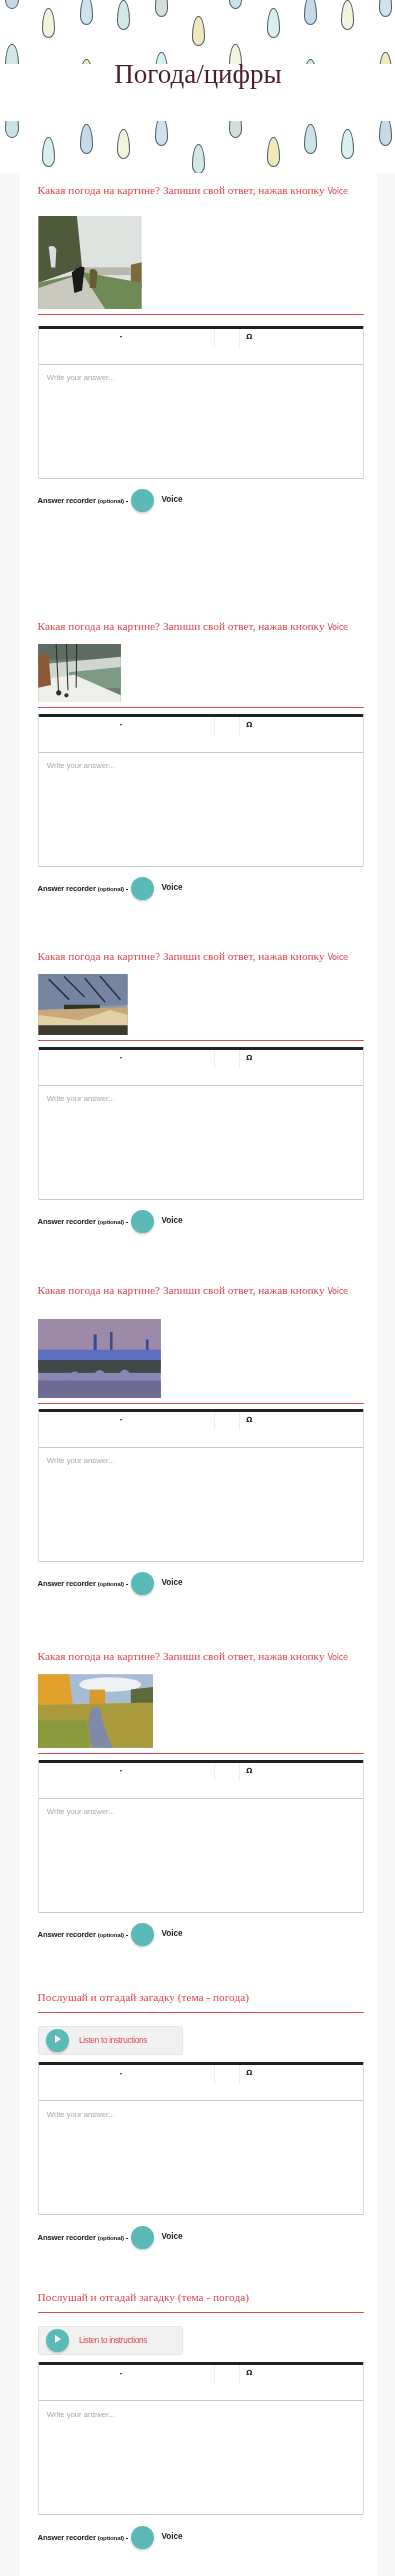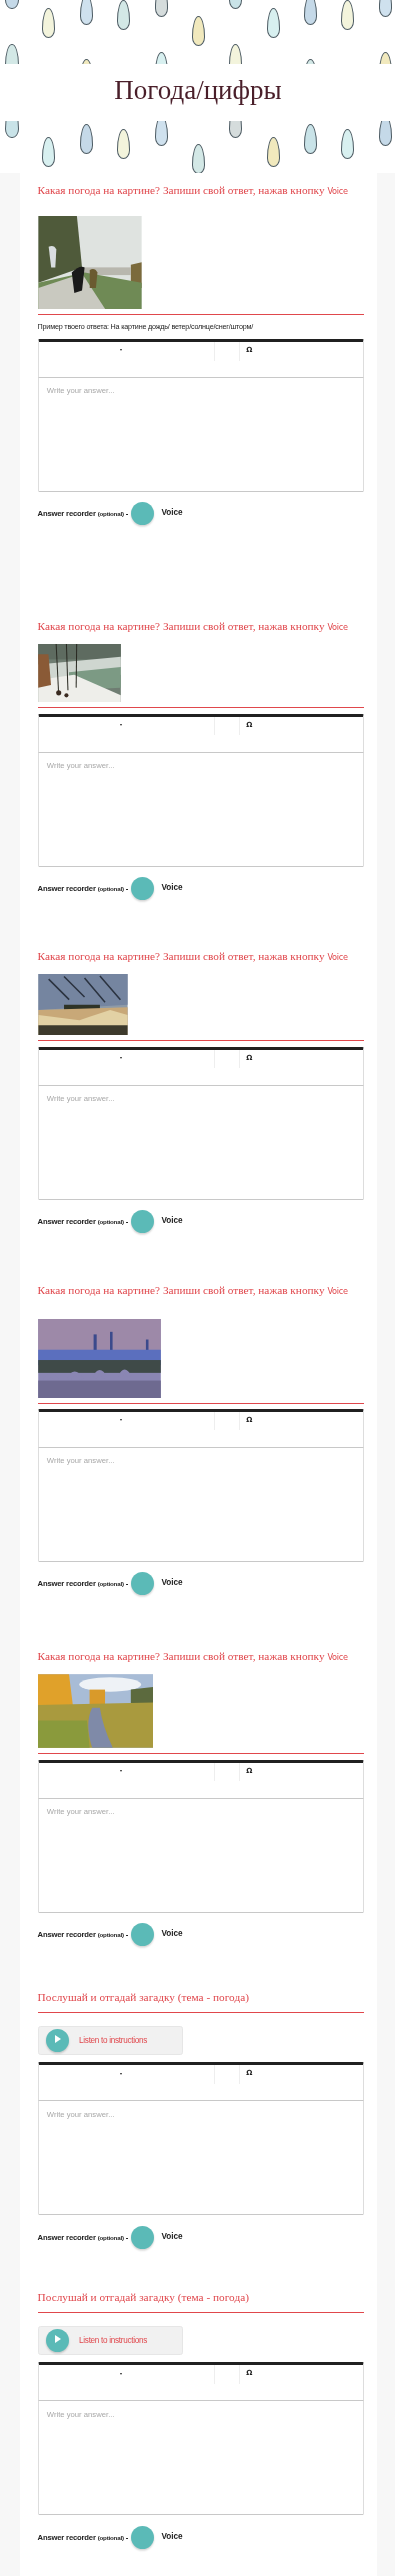--- a/index.html
+++ b/index.html
@@ -20,21 +20,21 @@
     border: 0.5px solid #4d5b63;
     border-radius: 50% 50% 50% 50% / 70% 70% 30% 30%;
     box-sizing: border-box;
   }
   .drop::before { content: ""; }
   .title-band {
     position: absolute; left: 0; top: 64px; width: 396px; height: 57px;
     background: #ffffff;
   }
   .page-title {
-    position: absolute; left: 0; top: 72px; width: 396px; text-align: center;
+    position: absolute; left: 0; top: 56px; width: 396px; text-align: center;
     font-family: "Liberation Serif", "DejaVu Serif", serif;
     font-size: 27px; color: #4a1f2a; line-height: 36px;
   }
   .card {
     position: absolute; left: 19.6px; top: 173px; width: 357px; height: 3902px;
     background: #ffffff;
   }
   .section { position: absolute; left: 18px; width: 326px; }
   .q-title {
     font-family: "Liberation Serif", "DejaVu Serif", serif;
@@ -172,21 +172,20 @@
       <rect x="85" y="100" width="95" height="15" fill="#b8b7ae"></rect>
       <path d="M0 130 L90 110 L201 130 L201 181 L0 181 Z" fill="#6f8a55"></path>
       <path d="M0 140 L85 112 L130 181 L0 181 Z" fill="#c9c9c0"></path>
       <path d="M20 60 Q30 55 35 65 L33 100 L25 100 Z" fill="#d9dde0"></path>
       <path d="M65 110 Q80 95 90 100 L85 145 L70 150 Z" fill="#1a1a1a"></path>
       <path d="M100 105 Q110 100 115 110 L112 140 L100 140 Z" fill="#6a5a30"></path>
     </svg>
     <div style="height:5.2px"></div>
     <div class="red-rule"></div>
     <div style="height:4.1px"></div>
-    <p class="example">Пример твоего ответа: На картине дождь/ ветер/солнце/снег/шторм/</p>
     <div style="height:6.2px"></div>
     <div class="editor">
       <div class="toolbar">
         <div class="tb-cell tb-format">
             <span class="caret-icon"></span>
           </div>
         <div class="tb-cell tb-gap"></div>
         <div class="tb-cell tb-special">
             <span class="omega-icon">Ω</span>
           </div>

